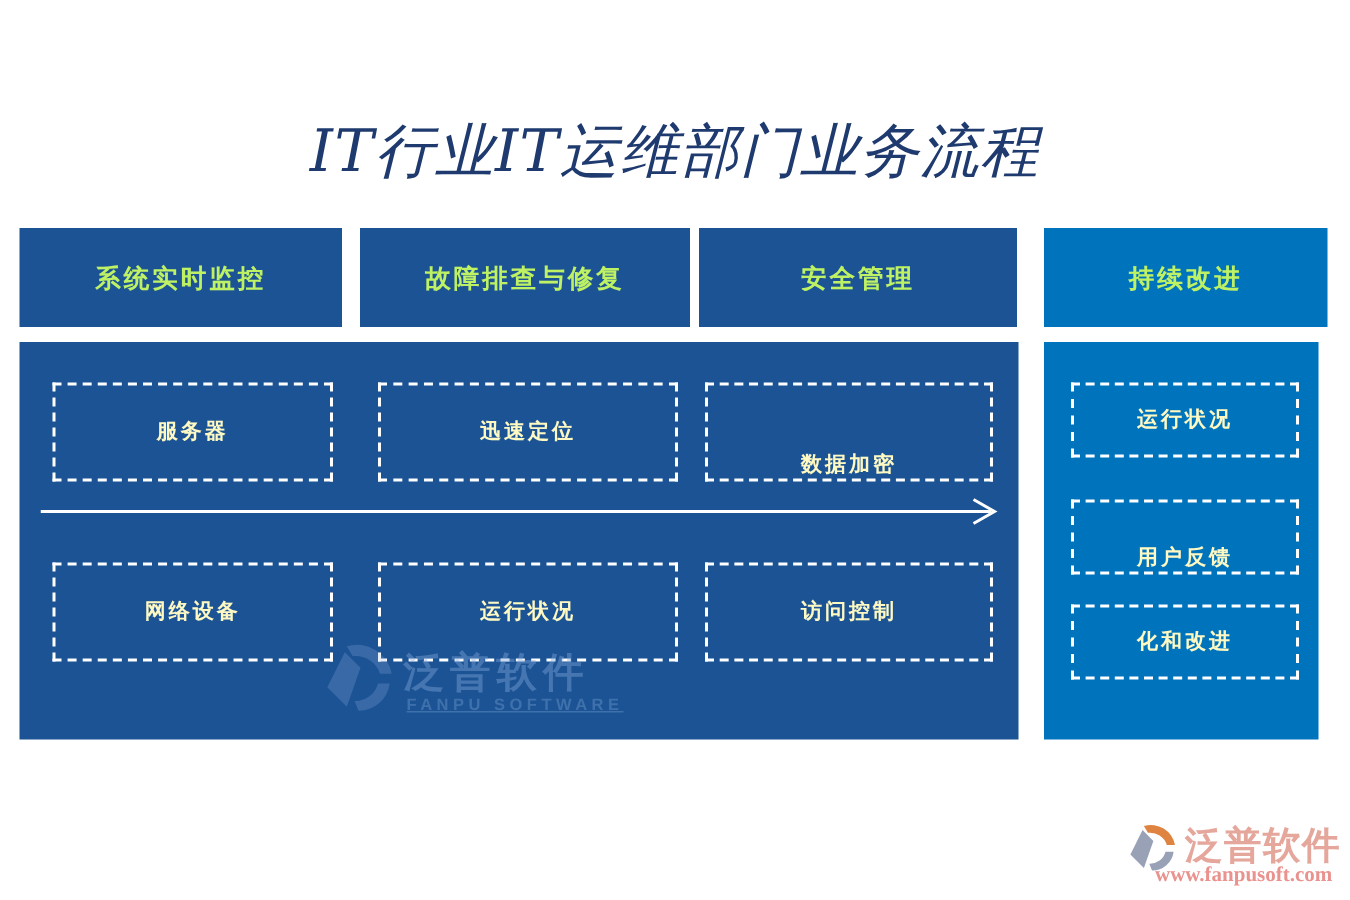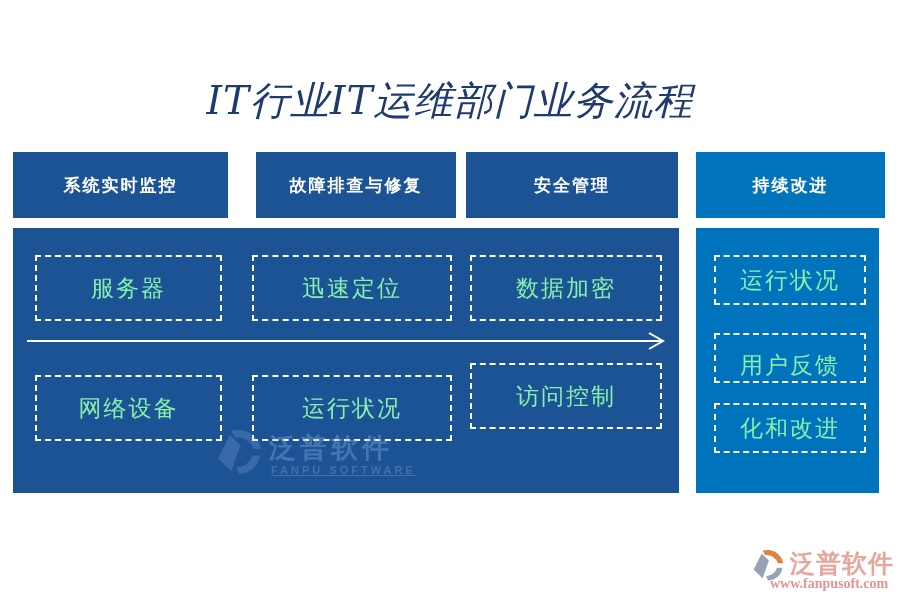--- a/index.html
+++ b/index.html
@@ -23,52 +23,52 @@
     font-style:italic;
     font-weight:500;
     font-size:39px;
     letter-spacing:1px;
     color:var(--title_blue);
   }
 
   .hdr{
     position:absolute;top:152px;height:66px;
     background:var(--dark_blue);
-    color:#ffffff;font-weight:bold;font-size:17px;letter-spacing:2px;
+    color:#bef264;font-weight:bold;font-size:17px;letter-spacing:2px;
     display:flex;align-items:center;justify-content:center;
   }
   .hdr1{left:13px;width:215px;}
-  .hdr2{left:256px;width:200px;}
+  .hdr2{left:240px;width:220px;}
   .hdr3{left:466px;width:212px;}
   .hdr4{left:696px;width:189px;background:var(--bright_blue);}
 
   .main-panel{
     position:absolute;left:13px;top:228px;width:666px;height:265px;
     background:var(--dark_blue);
   }
   .side-panel{
     position:absolute;left:696px;top:228px;width:183px;height:265px;
     background:var(--bright_blue);
   }
 
   .dash-box{
     position:absolute;
     border:2px dashed #ffffff;
-    color:#86efac;font-weight:normal;font-size:23px;letter-spacing:2px;
+    color:#fef9c3;font-weight:bold;font-size:14px;letter-spacing:2px;
     display:flex;align-items:center;justify-content:center;
     background:transparent;
   }
   
   .mb1{left:22px;top:27px;width:187px;height:66px;}
   .mb2{left:239px;top:27px;width:200px;height:66px;}
-  .mb3{left:457px;top:27px;width:192px;height:66px;}
+  .mb3{left:457px;top:27px;width:192px;height:66px;align-items:flex-end;}
   
   .mb4{left:22px;top:147px;width:187px;height:66px;}
   .mb5{left:239px;top:147px;width:200px;height:66px;}
-  .mb6{left:457px;top:135px;width:192px;height:66px;}
+  .mb6{left:457px;top:147px;width:192px;height:66px;}
 
   .flow-arrow{position:absolute;left:14px;top:102px;width:642px;height:22px;}
 
   
   .sb{left:18px;width:152px;height:50px;}
   .sb1{top:27px;}
   .sb2{top:105px;align-items:flex-end;}
   .sb3{top:175px;}
 
   

